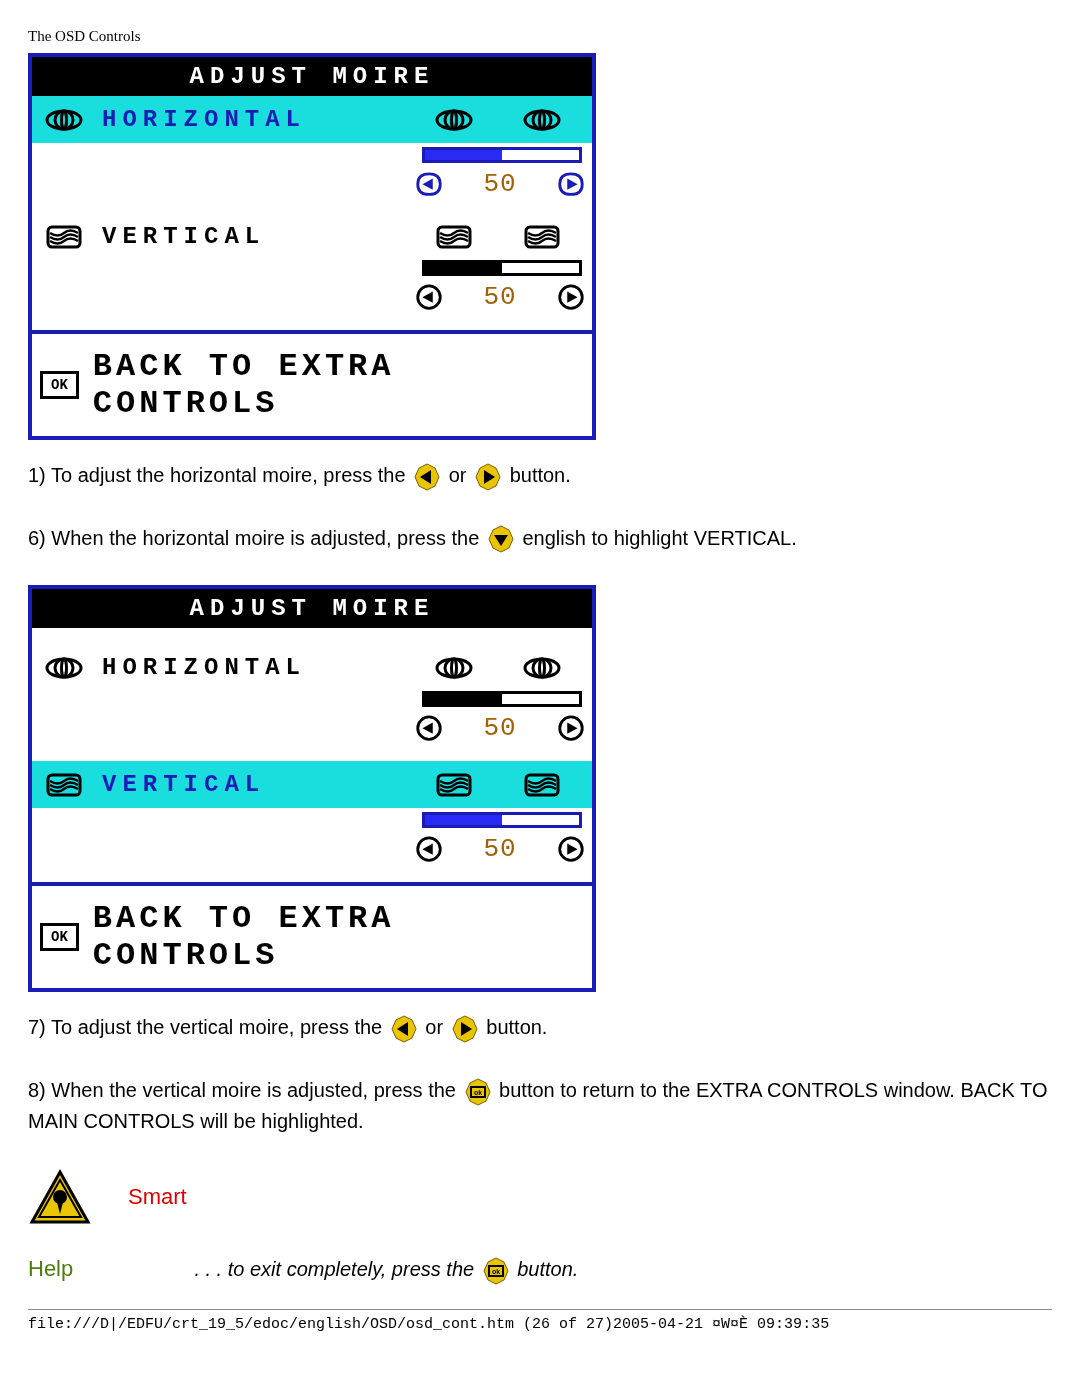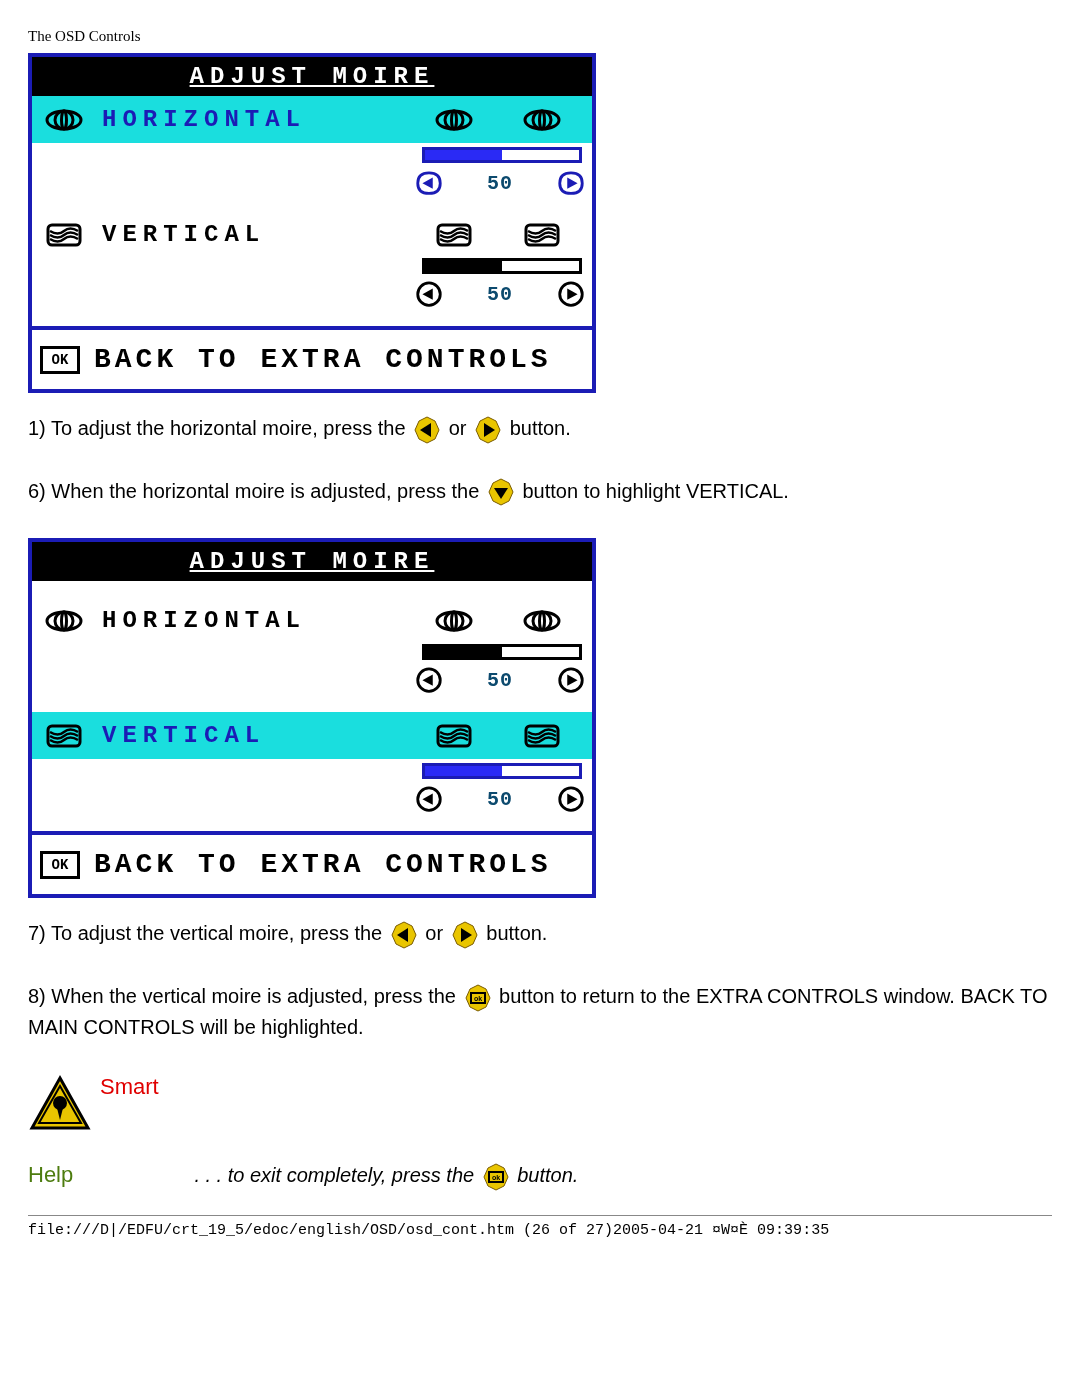--- a/index.html
+++ b/index.html
@@ -24,21 +24,20 @@
   }
   .osd-title {
     background: #000;
     color: #fff;
     font-family: "Courier New", monospace;
     font-weight: bold;
     font-size: 24px;
     letter-spacing: 6px;
     text-align: center;
     padding: 6px 0;
-    text-decoration: underline;
   }
   .osd-row {
     display: flex;
     align-items: center;
     padding: 8px 6px 8px 6px;
     justify-content: flex-end;
   }
   .osd-row.highlighted {
     background: #1adede;
     padding-top: 10px;
@@ -103,23 +102,23 @@
   }
   .arrow-row .spacer { flex: 1; }
   .arrow-block {
     width: 172px;
     display: flex;
     justify-content: space-between;
     align-items: center;
   }
   .arrow-num {
     font-family: "Courier New", monospace;
-    font-weight: bold;
-    font-size: 20px;
-    color: #0c4a6e;
+    font-weight: normal;
+    font-size: 26px;
+    color: #a16207;
     letter-spacing: 1px;
   }
   .arrow-glyph {
     width: 30px;
     height: 28px;
     display: flex;
     align-items: center;
     justify-content: center;
   }
   .osd-back-row {
@@ -137,21 +136,21 @@
     justify-content: center;
     font-family: "Courier New", monospace;
     font-weight: bold;
     font-size: 14px;
     margin-left: 2px;
     margin-right: 14px;
   }
   .back-label {
     font-family: "Courier New", monospace;
     font-weight: bold;
-    font-size: 28px;
+    font-size: 32px;
     letter-spacing: 4px;
   }
   .hmoire-icon, .vmoire-icon {
     width: 40px; height: 26px; display: inline-block;
   }
   .hmoire-icon svg, .vmoire-icon svg { width: 100%; height: 100%; }
   .step {
     line-height: 1.5;
     margin: 18px 0 32px;
   }
@@ -167,22 +166,23 @@
     border: 0;
     border-top: 1px solid #888;
     margin: 24px 0 6px;
   }
   .footer {
     font-family: Liberation Mono, monospace;
     font-size: 15px;
   }
   .smarthelp {
     display: flex;
-    align-items: flex-start;
+    align-items: center;
     margin: 8px 0 30px;
+    gap: 28px;
   }
   .warn-tri {
     width: 64px; height: 58px; margin-right: 8px;
   }
   .smart-label {
     color: #e00000; font-size: 22px; margin-right: 8px;
   }
   .help-label { color: #4d7c0f; font-size: 22px; }
   .help-row { margin-left: 0; }
   .smart-body { font-style: italic; font-size: 20px; }
@@ -354,21 +354,21 @@
   <span> button.</span>
 </div>
 
 <div class="step">
   <span>6) When the horizontal moire is adjusted, press the </span>
   <span class="inline-btn">
       <svg viewBox="0 0 28 28">
         <use href="#gold-down"></use>
       </svg>
     </span>
-  <span> button to highlight VERTICAL.</span>
+  <span> english to highlight VERTICAL.</span>
 </div>
 
 <div class="osd-box">
   <div class="osd-title">ADJUST MOIRE</div>
 
   <div class="osd-row first">
     <div class="row-icon">
         <span class="hmoire-icon"><svg viewBox="0 0 40 26">
             <use href="#hmoire"></use>
           </svg></span>

